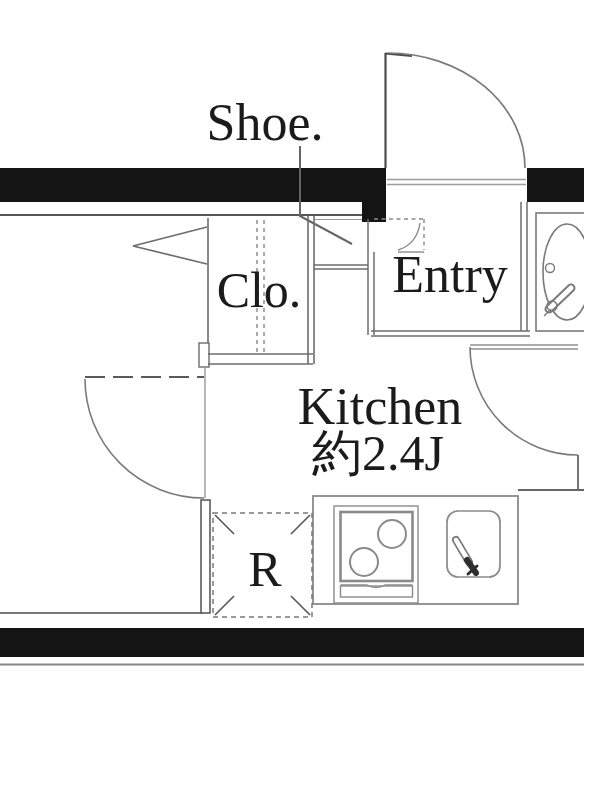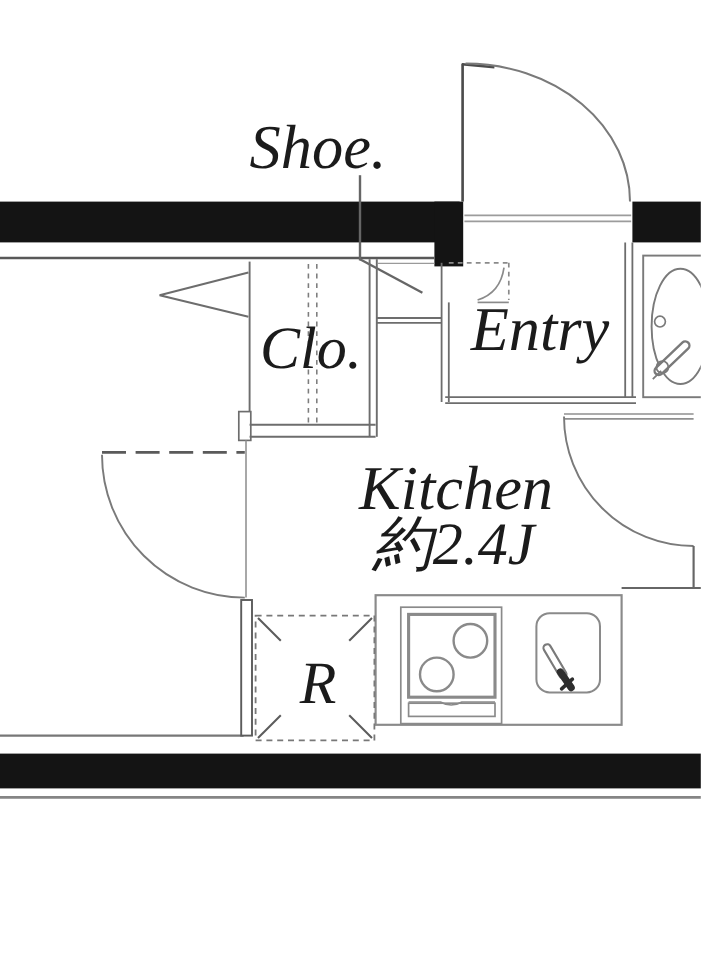--- a/index.html
+++ b/index.html
@@ -2,21 +2,20 @@
 <html><head>
 <meta charset="utf-8">
 <style>
   html, body { margin: 0; padding: 0; background: #ffffff; }
   .canvas {
     position: relative;
     width: 584px; height: 800px;
     background: #ffffff;
     overflow: hidden;
     font-family: "Liberation Serif", "DejaVu Serif", serif;
-    font-style: italic;
   }
   svg { display: block; }
   text {
     font-family: "Liberation Serif", "DejaVu Serif", serif;
     fill: #1b1b1b;
   }
   .lbl-lg { font-size: 52px; }
   .lbl-md { font-size: 50px; }
 </style>
 </head>

